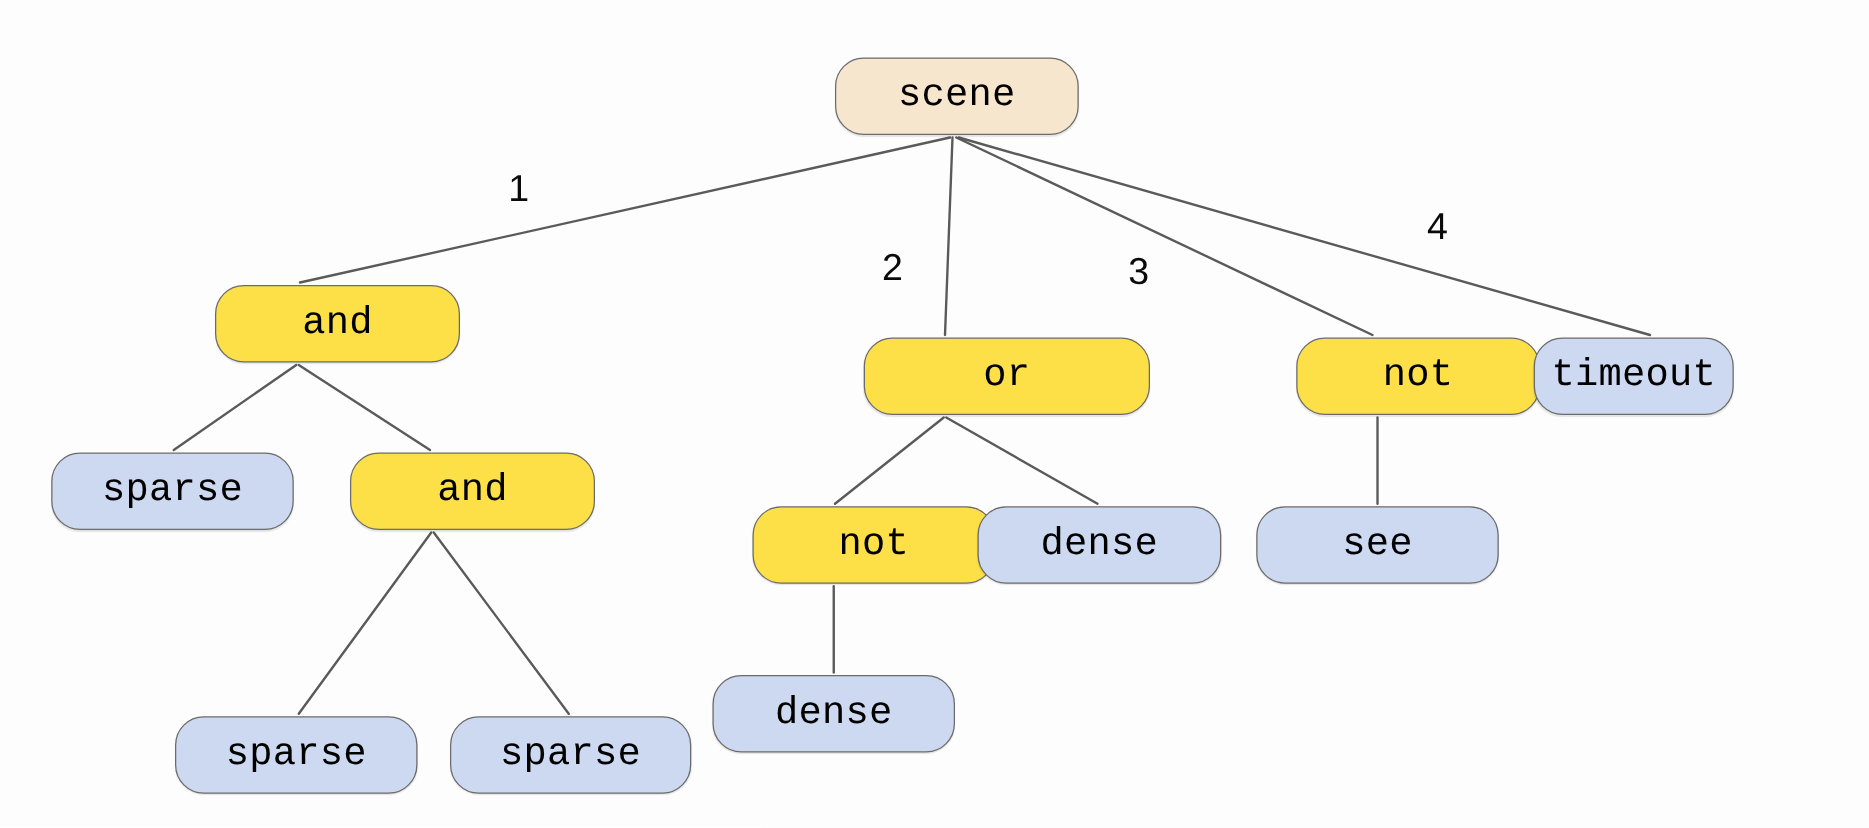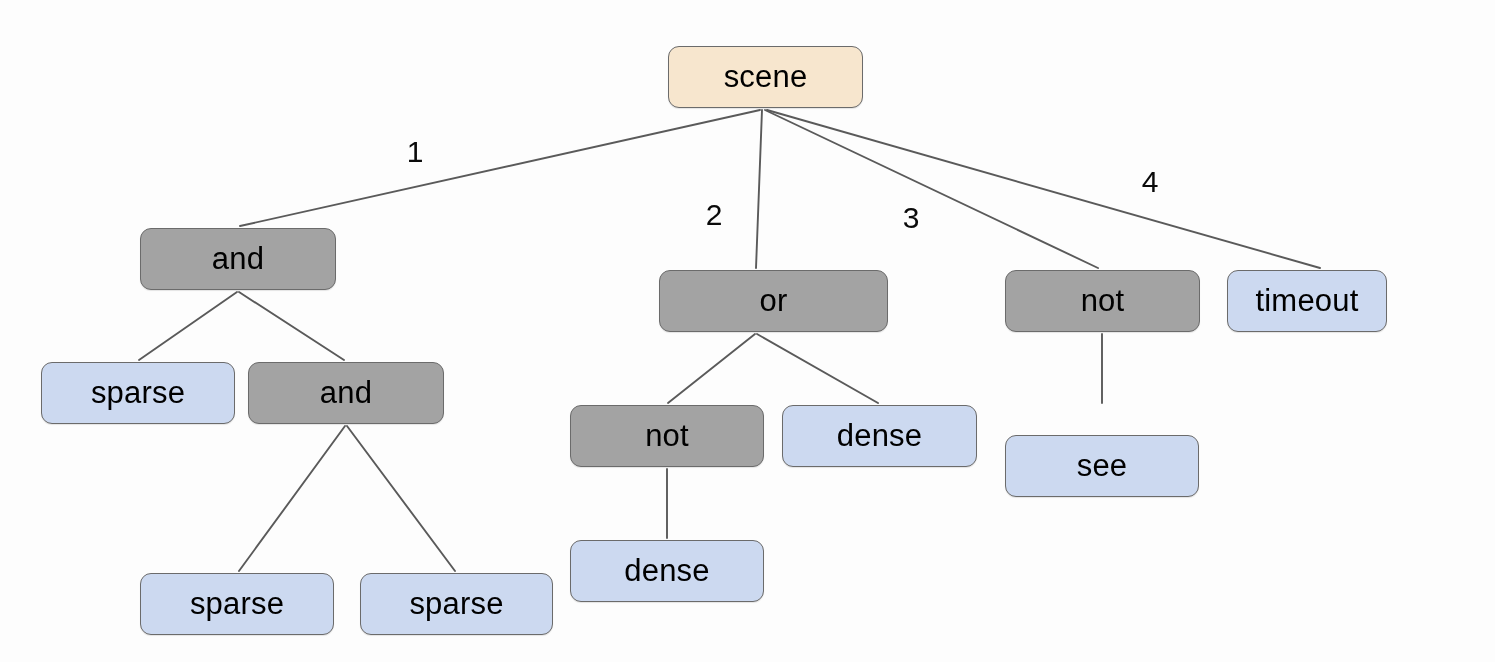--- a/index.html
+++ b/index.html
@@ -24,34 +24,35 @@
     height: 662px;
     pointer-events: none;
   }
   .node {
     position: absolute;
     box-sizing: border-box;
     display: flex;
     align-items: center;
     justify-content: center;
     border: 1.6px solid #6b6b6b;
-    border-radius: 11px;
+    border-radius: 23px;
     color: #000000;
     font-size: 31px;
     line-height: 1;
     letter-spacing: 0.2px;
     white-space: nowrap;
     box-shadow: 0 1px 1px rgba(0,0,0,0.10);
+    font-family: Liberation Mono, monospace;
   }
   .node-label {
     display: block;
     transform: translateY(-1px);
   }
   .fill-beige  { background: #f7e6ce; }
-  .fill-pink   { background: #a3a3a3; }
+  .fill-pink   { background: #fde047; margin-left: 32px; }
   .fill-blue   { background: #ccd9f0; }
   .edge-label {
     position: absolute;
     color: #0a0a0a;
     font-size: 30px;
     line-height: 1;
     white-space: nowrap;
     transform: translate(-50%, -50%);
   }
 </style>
@@ -96,21 +97,21 @@
       </div>
       <div class="node fill-pink" style="left: 248px; top: 362px; width: 196px; height: 62px;">
         <span class="node-label">and</span>
       </div>
       <div class="node fill-pink" style="left: 570px; top: 405px; width: 194px; height: 62px;">
         <span class="node-label">not</span>
       </div>
       <div class="node fill-blue" style="left: 782px; top: 405px; width: 195px; height: 62px;">
         <span class="node-label">dense</span>
       </div>
-      <div class="node fill-blue" style="left: 1005px; top: 405px; width: 194px; height: 62px; margin-top: 30px;">
+      <div class="node fill-blue" style="left: 1005px; top: 405px; width: 194px; height: 62px;">
         <span class="node-label">see</span>
       </div>
       <div class="node fill-blue" style="left: 140px; top: 573px; width: 194px; height: 62px;">
         <span class="node-label">sparse</span>
       </div>
       <div class="node fill-blue" style="left: 360px; top: 573px; width: 193px; height: 62px;">
         <span class="node-label">sparse</span>
       </div>
       <div class="node fill-blue" style="left: 570px; top: 540px; width: 194px; height: 62px;">
         <span class="node-label">dense</span>

